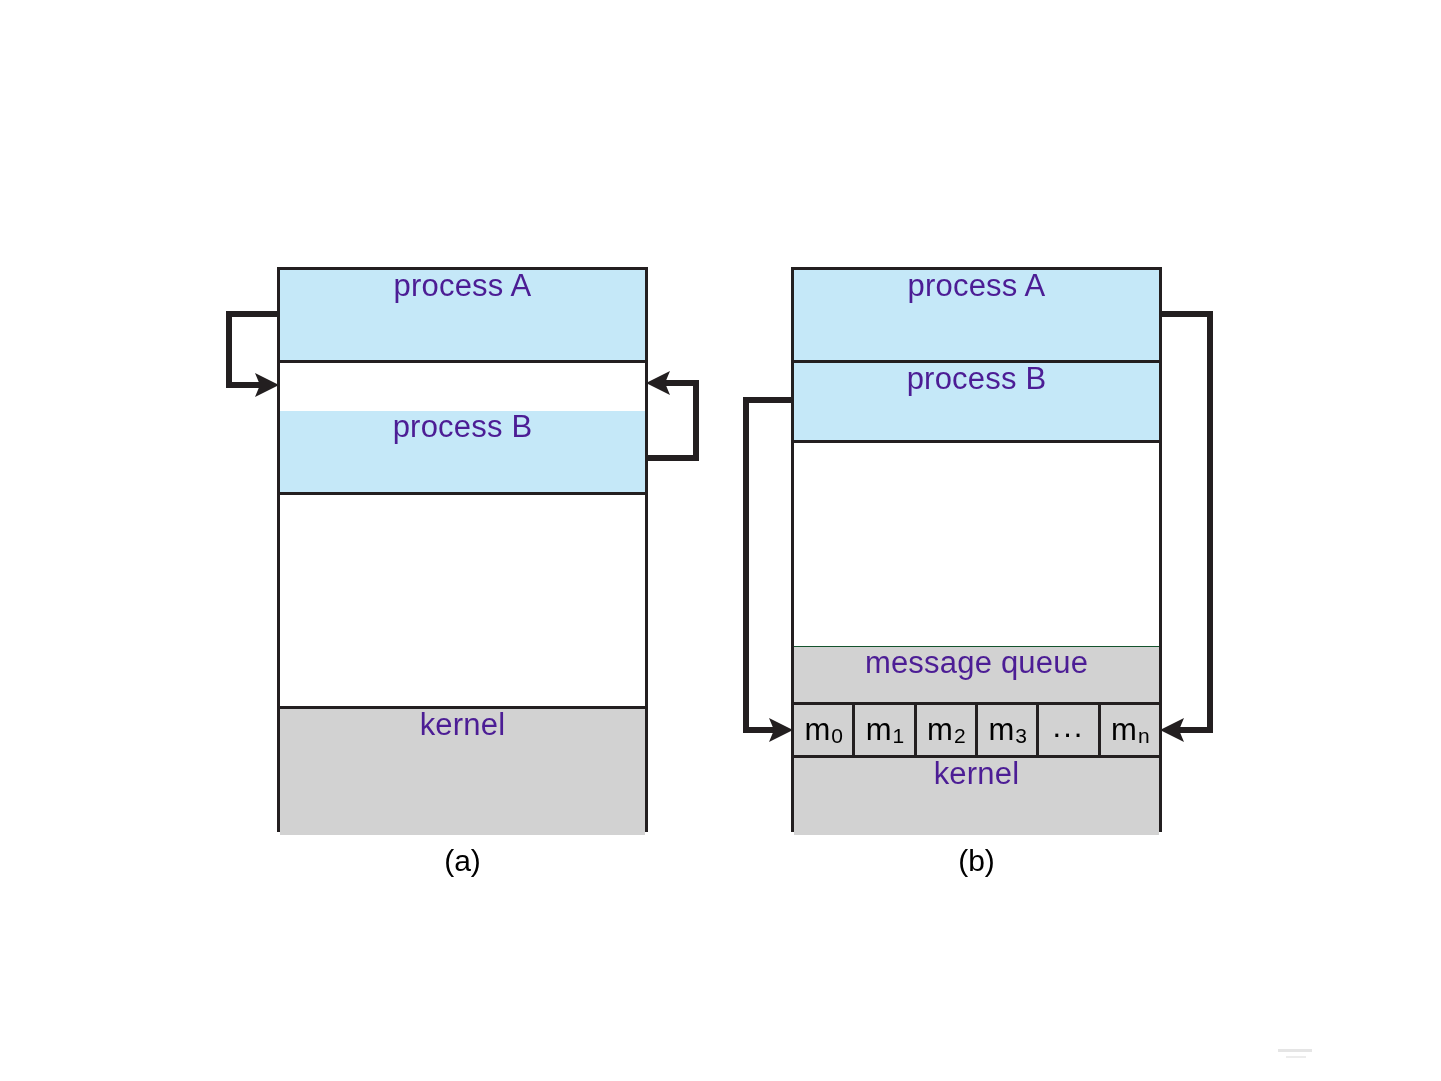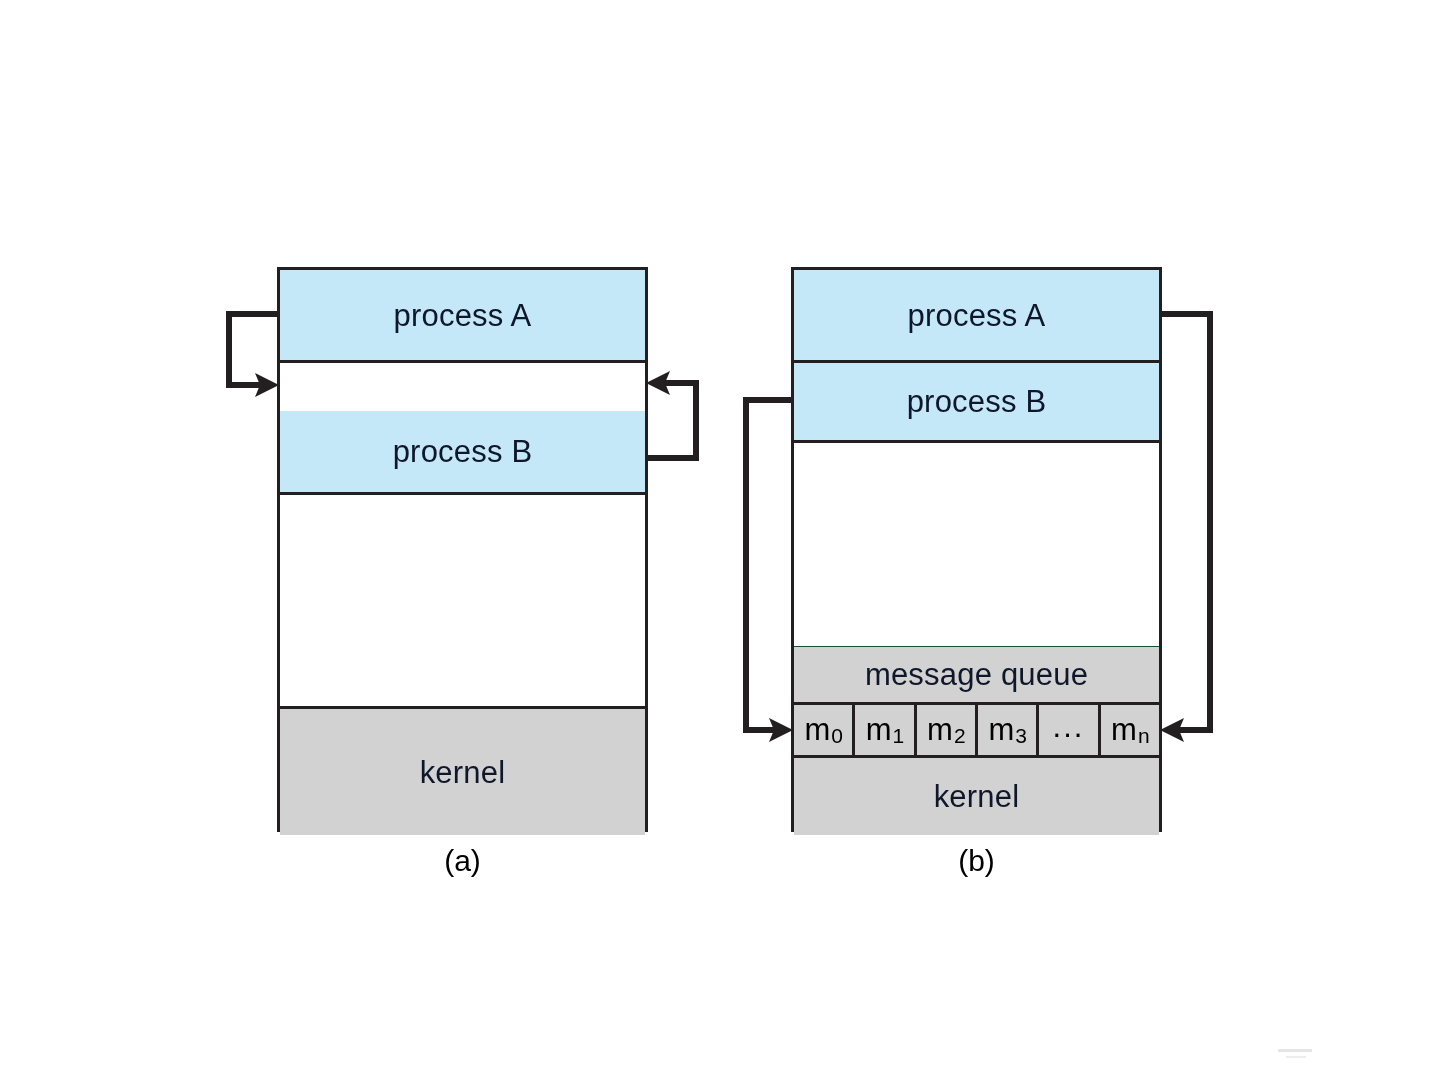--- a/index.html
+++ b/index.html
@@ -32,25 +32,25 @@
     box-sizing: border-box;
     border: 3px solid #231f20;
     background: #ffffff;
   }
   .seg {
     position: absolute;
     left: 0;
     right: 0;
     box-sizing: border-box;
     display: flex;
-    align-items: center;
+    align-items: flex-start;
     justify-content: center;
     font-size: 31px;
     line-height: 1;
-    color: #0f172a;
+    color: #4c1d95;
     letter-spacing: 0.2px;
   }
   .seg.blue   { background: #c5e8f8; }
   .seg.gray   { background: #d2d2d2; }
   .seg.white  { background: #ffffff; }
   .seg.bbot   { border-bottom: 3px solid #231f20; }
   .seg.btop   { border-top: 1px solid #14532d; }
 
   
   .msgrow {

